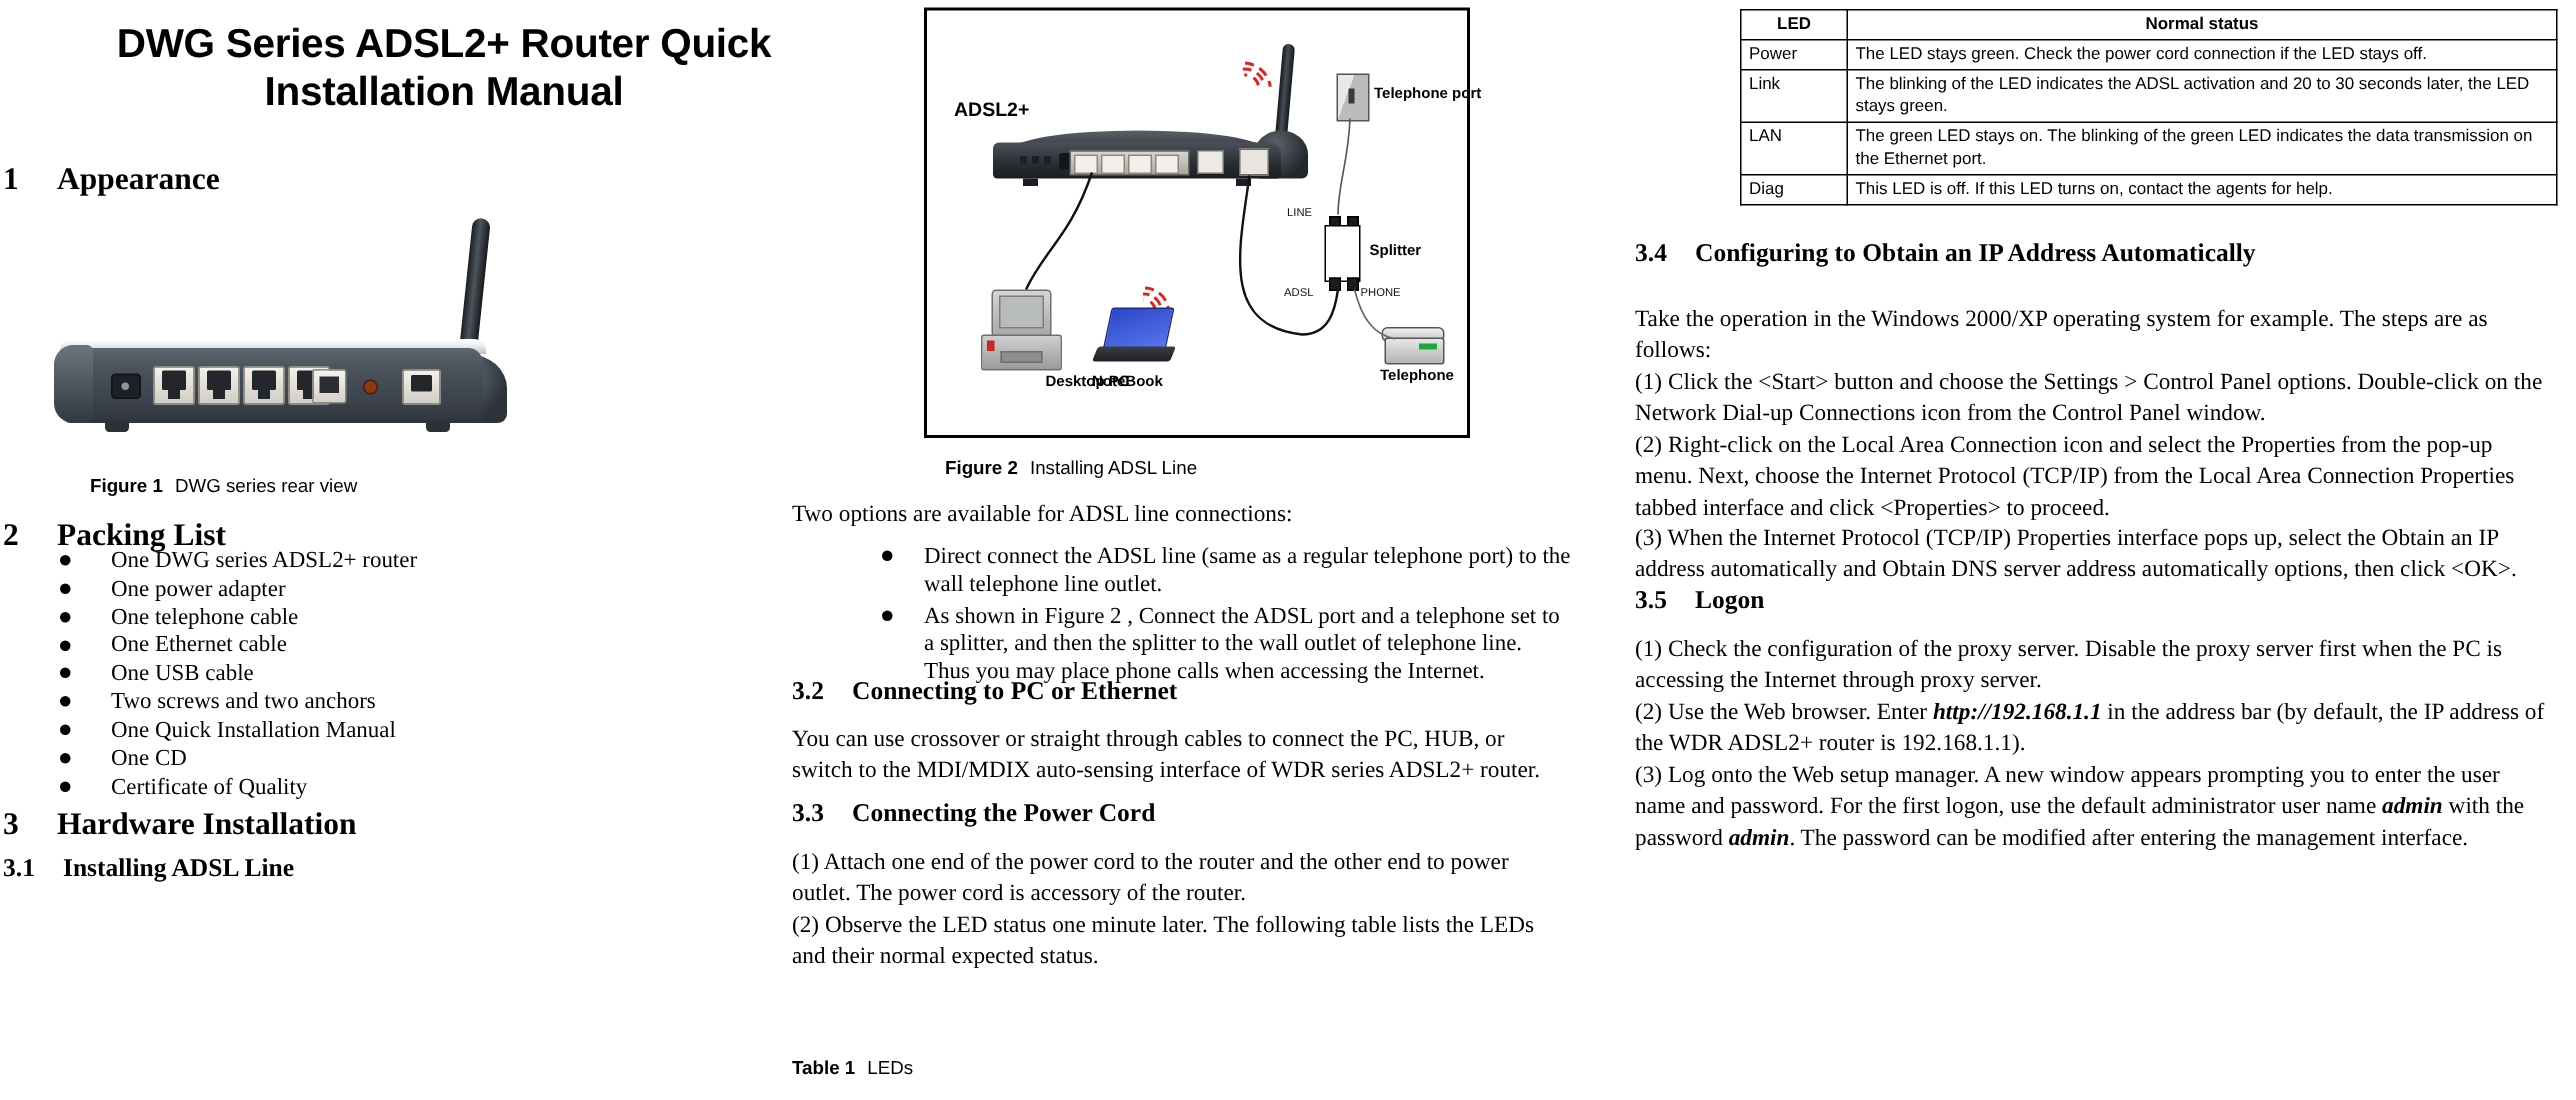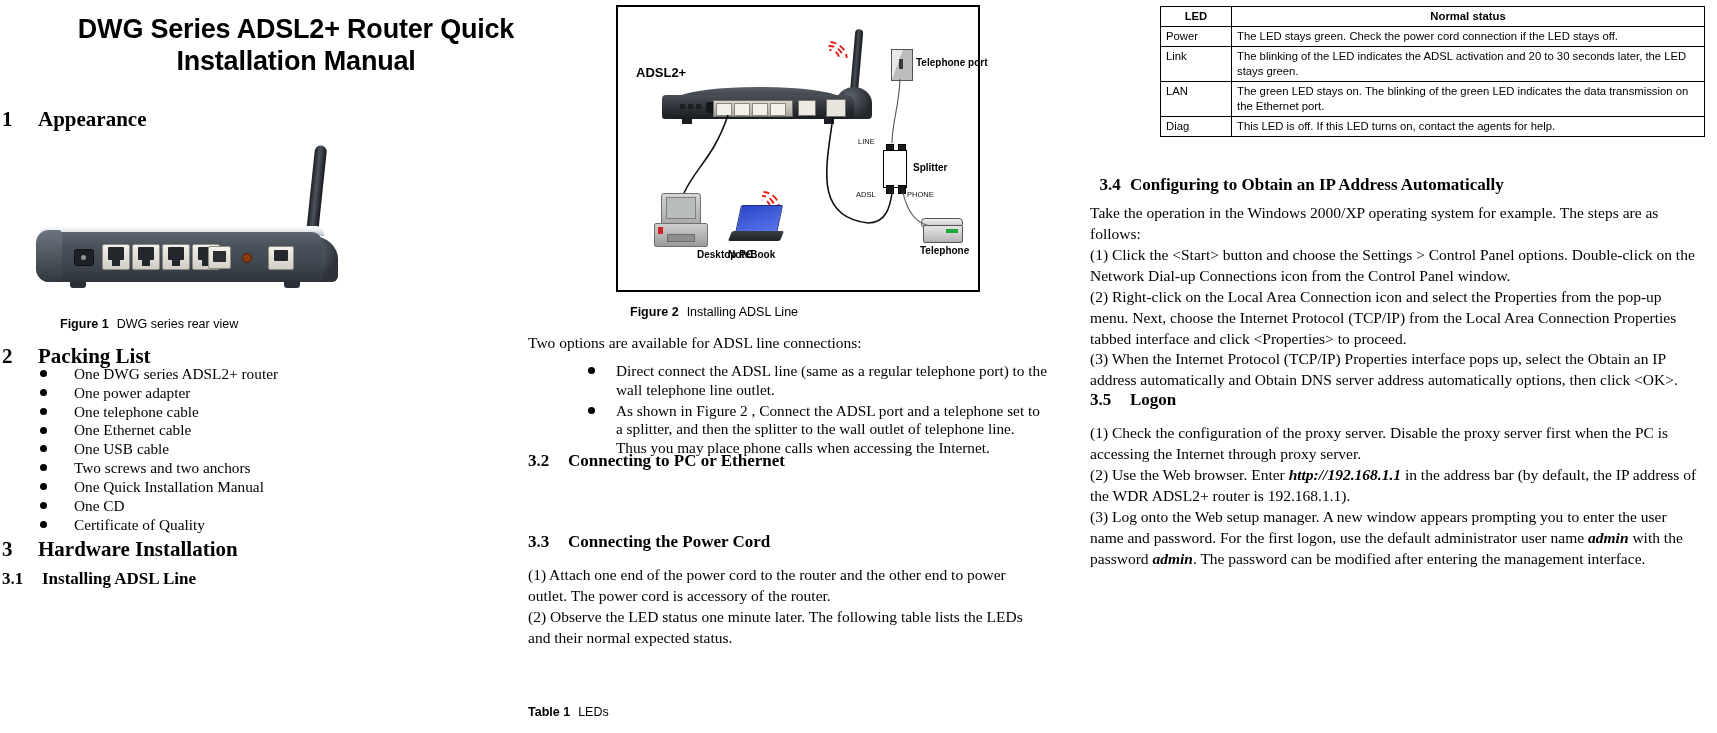--- a/index.html
+++ b/index.html
@@ -220,21 +220,21 @@
   .d-phone-body::after{content:"";position:absolute;left:22px;top:3px;width:12px;height:4px;background:#1ea83c;}
 
   
   #led-table{position:absolute;left:100px;top:6px;width:545px;border-collapse:collapse;}
   #led-table th,#led-table td{
     border:1px solid #000;font-family:"Liberation Sans",sans-serif;
     font-size:11.3px;line-height:1.33;padding:2px 5px;vertical-align:top;text-align:left;
   }
   #led-table th{font-weight:bold;text-align:center;padding:2px 4px;}
   #led-table td.c1{width:60px;}
-  #sec34-head{position:absolute;left:30px;top:176px;text-align:center;}
+  #sec34-head{position:absolute;left:30px;top:160px;}
   #sec34-body{position:absolute;left:30px;top:203px;width:610px;}
   #sec35-head{position:absolute;left:30px;top:391px;}
   #sec35-body{position:absolute;left:30px;top:423px;width:612px;}
 </style>
 </head>
 <body>
 
 <div class="page">
 
   <div class="col col-left">
@@ -370,20 +370,21 @@
     <div class="body-txt" id="two-options">Two options are available for ADSL line connections:</div>
 
     <ul class="bullets wide" id="opt-bullets">
       <li><span class="dot"></span><span>Direct connect the ADSL line (same as a regular telephone port) to the wall telephone line outlet.</span></li>
       <li style="margin-top:2px"><span class="dot"></span><span>As shown in Figure 2 , Connect the ADSL port and a telephone set to a splitter, and then the splitter to the wall outlet of telephone line. Thus you may place phone calls when accessing the Internet.</span></li>
     </ul>
 
     <div class="h2" id="sec32-head">
       <span class="num">3.2</span><span>Connecting to PC or Ethernet</span>
     </div>
+    <div class="body-txt" id="sec32-body">You can use crossover or straight through cables to connect the PC, HUB, or switch to the MDI/MDIX auto-sensing interface of WDR series ADSL2+ router.</div>
 
     <div class="h2" id="sec33-head">
       <span class="num">3.3</span><span>Connecting the Power Cord</span>
     </div>
     <div id="sec33-body">
       <div class="body-txt">(1) Attach one end of the power cord to the router and the other end to power outlet. The power cord is accessory of the router.</div>
       <div class="body-txt">(2) Observe the LED status one minute later. The following table lists the LEDs and their normal expected status.</div>
     </div>
 
     <div class="cap" id="table1-cap">

